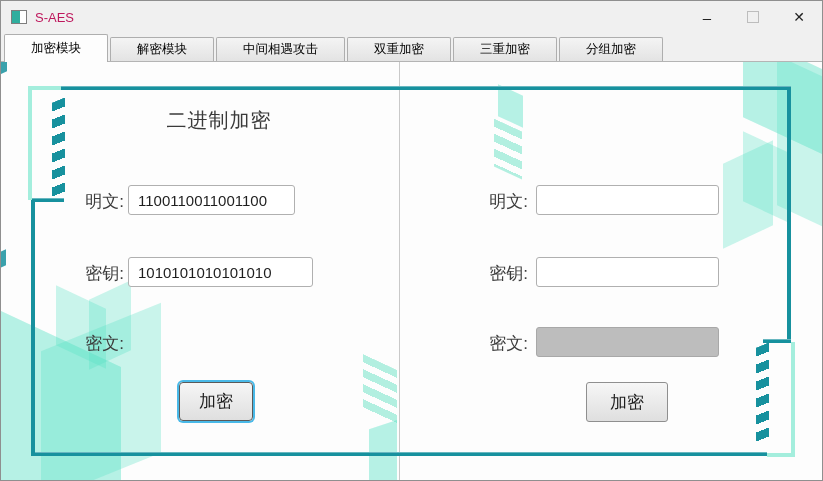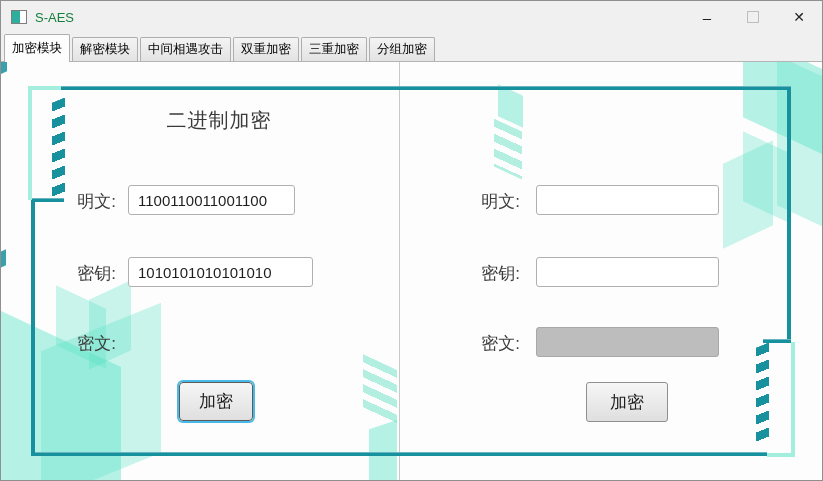--- a/index.html
+++ b/index.html
@@ -4,50 +4,50 @@
 <style>
   html,body{margin:0;padding:0;background:#d8d8d8;}
   .window{position:relative;width:823px;height:481px;box-sizing:border-box;
     border:1px solid #8f8f8f;background:#f0f0f0;overflow:hidden;
     font-family:"Liberation Sans","DejaVu Sans",sans-serif;}
   
   .titlebar{position:absolute;top:0;left:0;right:0;height:32px;display:flex;align-items:center;
     background:#f0f0f0;padding-left:10px;}
   .app-icon{width:16px;height:14px;border:1px solid #7d7d7d;background:linear-gradient(90deg,#2fae9e 0 55%,#ffffff 55% 100%);
     box-sizing:border-box;margin-right:8px;}
-  .win-title{font-size:13px;color:#15803d;}
+  .win-title{font-size:13px;color:#be185d;}
   .win-controls{position:absolute;right:0;top:0;height:32px;display:flex;}
   .wc{width:46px;height:32px;display:flex;align-items:center;justify-content:center;cursor:default;}
   .wc-min{font-size:15px;color:#222;}
   .wc-max .box{width:10px;height:10px;border:1px solid #bdbdbd;}
   .wc-close{font-size:14px;color:#222;}
   
   .tabbar{position:absolute;top:32px;left:0;right:0;height:29px;display:flex;align-items:flex-end;
     padding-left:3px;background:#f0f0f0;border-bottom:1px solid #b4b4b4;box-sizing:border-box;}
-  .tab{height:23px;line-height:23px;padding:0 7px;margin-right:2px;font-size:12.5px;color:#000;
+  .tab{height:23px;line-height:23px;padding:0 26px;margin-right:2px;font-size:12.5px;color:#000;
     background:linear-gradient(#f4f4f4,#e3e3e3);border:1px solid #aeaeae;border-bottom:none;
     border-radius:2px 2px 0 0;white-space:nowrap;}
   .tab.active{height:27px;line-height:27px;background:#fdfdfd;margin-bottom:-1px;z-index:3;}
   
   .content{position:absolute;top:61px;left:0;right:0;bottom:0;background:#fdfdfd;overflow:hidden;}
   .abs{position:absolute;}
   
   .deco{position:absolute;z-index:1;}
   .mint{background:rgba(84,225,196,0.42);}
   .mint2{background:rgba(84,225,196,0.30);}
   .tealbit{background:rgba(23,145,158,0.85);}
   .dashes{background:repeating-linear-gradient(180deg,#b2efe0 0 8px,transparent 8px 15px);}
   .framedash{background:repeating-linear-gradient(180deg,#17919e 0 9px,transparent 9px 17px);}
   
   .frame{position:absolute;background:#17919e;z-index:4;box-shadow:inset 0 1px 0 rgba(255,255,255,0.35);}
   .frame-mint{position:absolute;background:#a4eedd;z-index:4;}
   .divider{position:absolute;left:398px;top:0;width:1px;height:420px;background:#c9c9c9;z-index:2;}
   
   .panel-title{position:absolute;z-index:5;font-size:20px;color:#3a3a3a;text-align:center;letter-spacing:1px;}
-  .fld-label{position:absolute;z-index:5;font-size:17px;color:#3c3c3c;text-align:center;}
+  .fld-label{position:absolute;z-index:5;font-size:17px;color:#3c3c3c;text-align:right;}
   .txt{position:absolute;z-index:5;box-sizing:border-box;height:30px;border:1px solid #b0b0b0;border-radius:3px;
     background:#ffffff;font-size:15px;color:#1e1e1e;padding:0 9px;font-family:"Liberation Sans","DejaVu Sans",sans-serif;}
   .txt.gray{background:#bdbdbd;border-color:#a8a8a8;}
   .btn{position:absolute;z-index:5;box-sizing:border-box;font-size:17px;color:#1e1e1e;text-align:center;
     background:linear-gradient(#f6f6f6,#dfdfdf);cursor:default;
     font-family:"Liberation Sans","DejaVu Sans",sans-serif;}
   .btn.focused{border:1px solid #5a5a5a;box-shadow:0 0 0 2px #49b9e8;border-radius:4px;}
   .btn.normal{border:1px solid #8f8f8f;border-radius:3px;}
 </style>
 </head>

